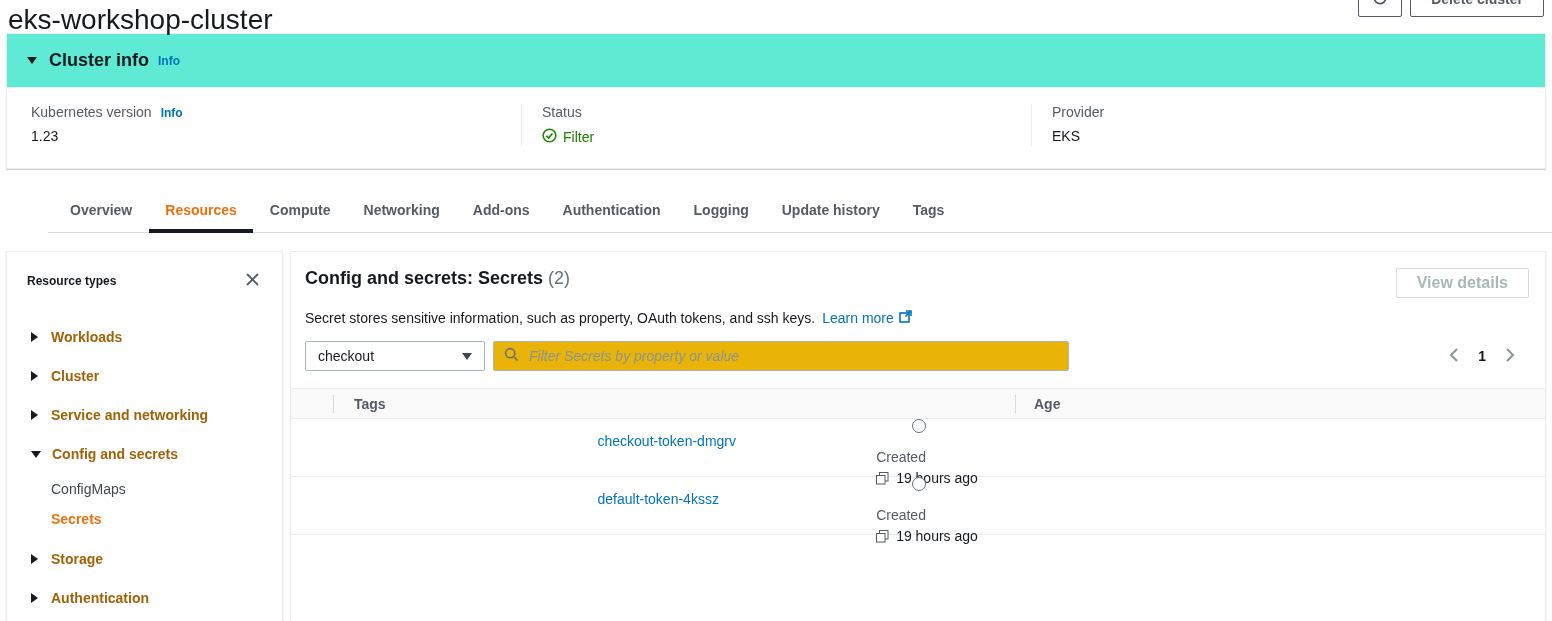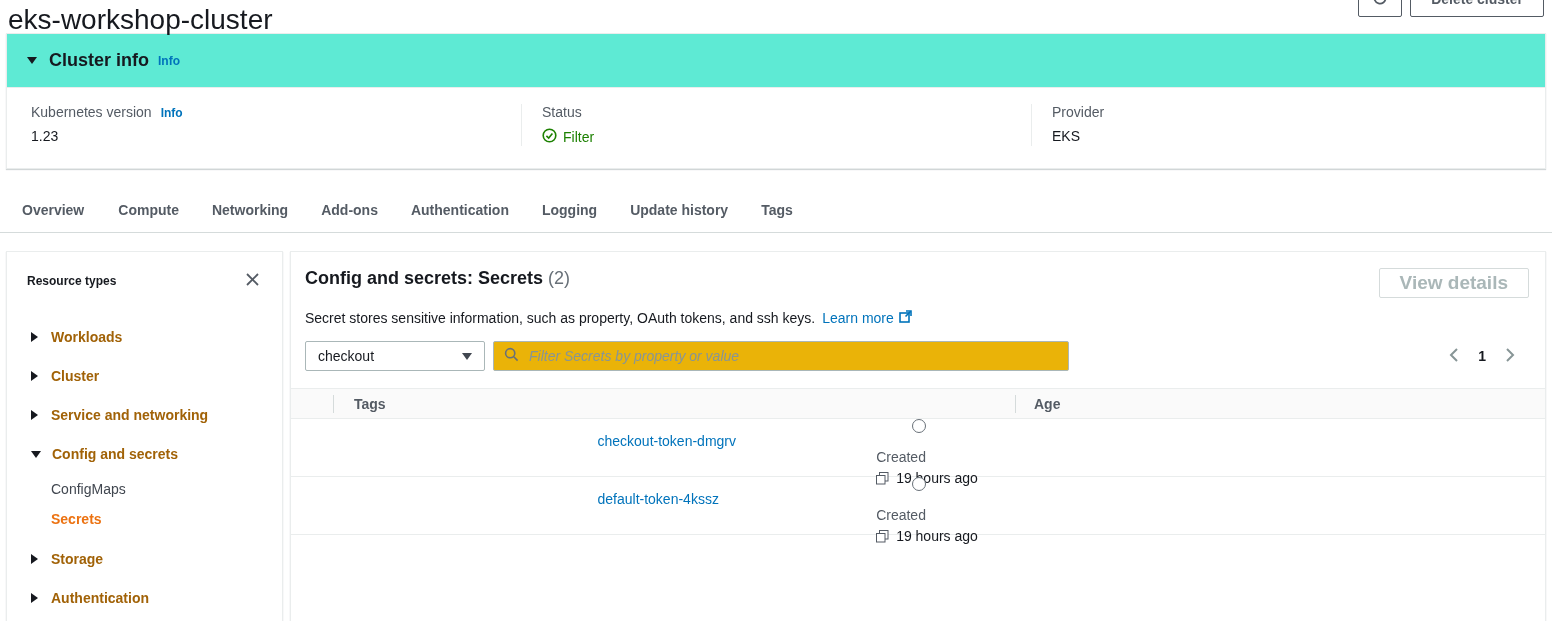--- a/index.html
+++ b/index.html
@@ -27,21 +27,21 @@
   .info-card-body { display:flex; padding:16px 0 22px; }
   .ci-col { padding-left:20px; }
   .ci-col.c1 { width:514px; padding-left:24px; }
   .ci-col.c2 { width:510px; border-left:1px solid #eaeded; }
   .ci-col.c3 { flex:1; border-left:1px solid #eaeded; }
   .field-label { color:#545b64; font-size:14px; display:flex; align-items:baseline; }
   .field-value { margin-top:8px; font-size:14px; color:#16191f; }
   .status-value { display:flex; align-items:center; gap:6px; color:#1d8102; }
 
   
-  .tabs { display:flex; align-items:center; margin-top:20px; border-bottom:1px solid #d5dbdb; padding-left:6px; }
+  .tabs { display:flex; align-items:center; margin-top:20px; border-bottom:1px solid #d5dbdb; padding-left:6px;margin-left:48px; }
   .tab { position:relative; padding:13px 16px 14px; font-size:14px; font-weight:700; color:#545b64; cursor:pointer; white-space:nowrap; }
   .tab.active { color:#ec7211; }
   .tab.active::after { content:""; position:absolute; left:0; right:0; bottom:-1px; height:4px; background:#16191f; }
   .tab-sep { width:1px; background:#d5dbdb; margin:10px 0; }
 
   
   .content { display:flex; gap:7px; margin:18px 6px 0; height:400px; align-items:stretch; }
   .panel { background:#fff; border:1px solid #eaeded; box-shadow:0 1px 1px rgba(0,28,36,.18); }
 
   
@@ -55,21 +55,21 @@
   .tri-down { width:0; height:0; border-left:5px solid transparent; border-right:5px solid transparent; border-top:7px solid #16191f; margin-right:11px; }
   .rt-child { margin-left:24px; color:#414750; font-weight:400; padding:7px 0; cursor:pointer; }
   .rt-child.selected { color:#ec7211; font-weight:700; }
 
   
   .main-panel { flex:1; display:flex; flex-direction:column; }
   .panel-top { padding:16px 16px 0 14px; }
   .title-row { display:flex; justify-content:space-between; align-items:flex-start; }
   .panel-title { margin:0; font-size:18px; font-weight:700; }
   .panel-count { color:#687078; font-weight:400; }
-  .btn-view-details { height:30px; padding:0 20px; background:#fff; border:1px solid #d5dbdb; border-radius:2px; color:#aab7b8; font-weight:700; font-size:19px; cursor:not-allowed; }
+  .btn-view-details { height:30px; padding:0 20px; background:#fff; border:1px solid #d5dbdb; border-radius:2px; color:#aab7b8; font-weight:700; font-size:16px; cursor:not-allowed; }
   .desc-row { margin-top:12px; font-size:14px; color:#16191f; display:flex; align-items:center; }
   .learn-more { color:#0073bb; text-decoration:none; margin-left:7px; display:inline-flex; align-items:center; gap:5px; cursor:pointer; }
   .filter-row { margin-top:15px; display:flex; align-items:center; }
   .dropdown { width:180px; height:30px; border:1px solid #aab7b8; border-radius:2px; background:#fff; display:flex; align-items:center; justify-content:space-between; padding:0 12px; cursor:pointer;text-align:center; }
   .dd-caret { width:0; height:0; border-left:5px solid transparent; border-right:5px solid transparent; border-top:7px solid #414750; }
   .search-box { margin-left:8px; width:576px; height:30px; border:1px solid #aab7b8; border-radius:2px; background:#eab308; display:flex; align-items:center; padding:0 10px; gap:8px; }
   .search-box input { border:none; outline:none; flex:1; font-size:14px; font-family:"Liberation Sans", sans-serif; color:#16191f; background:transparent; }
   .search-box input::placeholder { font-style:italic; color:#879596; }
   .pagination { margin-left:auto; display:flex; align-items:center; gap:20px; padding-right:14px; }
   .page-num { font-weight:700; font-size:14px; color:#16191f; cursor:pointer; }
@@ -143,20 +143,21 @@
           <span>Provider</span>
         </div>
       <div class="field-value">EKS</div>
     </div>
   </div>
 </section>
 
 <nav class="tabs">
   <div class="tab">Overview</div>
   <span class="tab-sep"></span>
+  <div class="tab active">Resources</div>
   <span class="tab-sep"></span>
   <div class="tab">Compute</div>
   <span class="tab-sep"></span>
   <div class="tab">Networking</div>
   <span class="tab-sep"></span>
   <div class="tab">Add-ons</div>
   <span class="tab-sep"></span>
   <div class="tab">Authentication</div>
   <span class="tab-sep"></span>
   <div class="tab">Logging</div>

